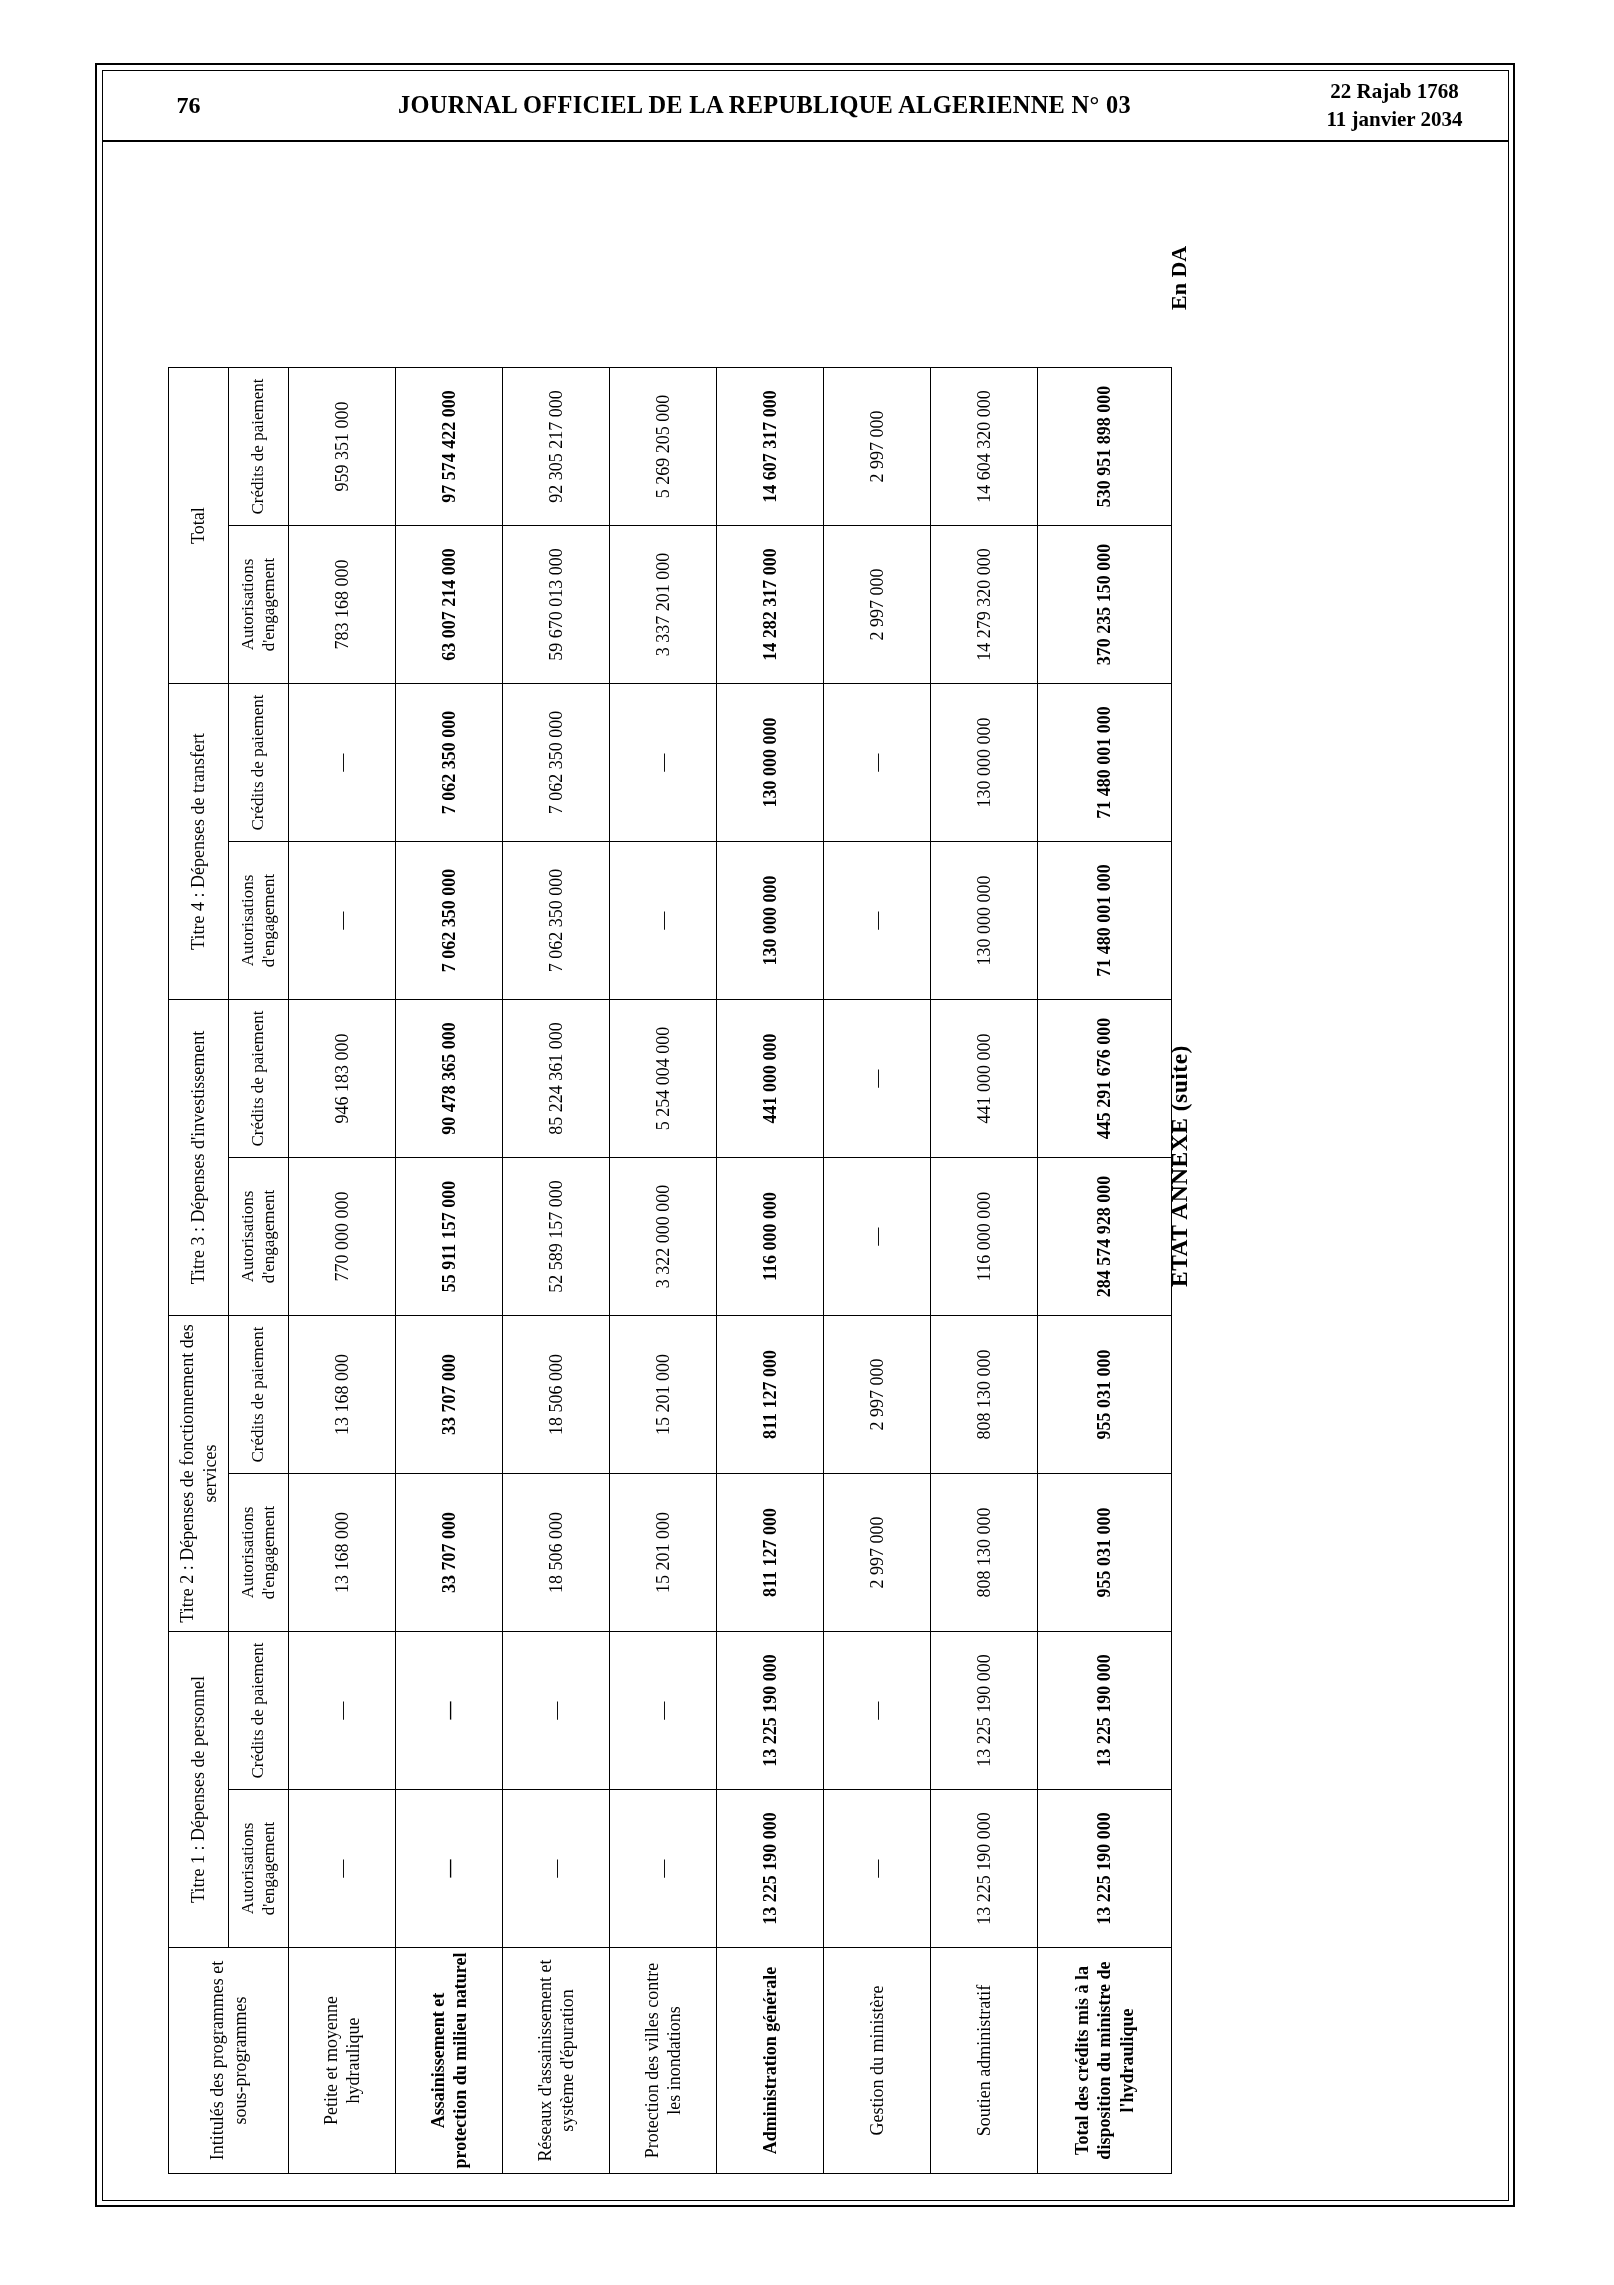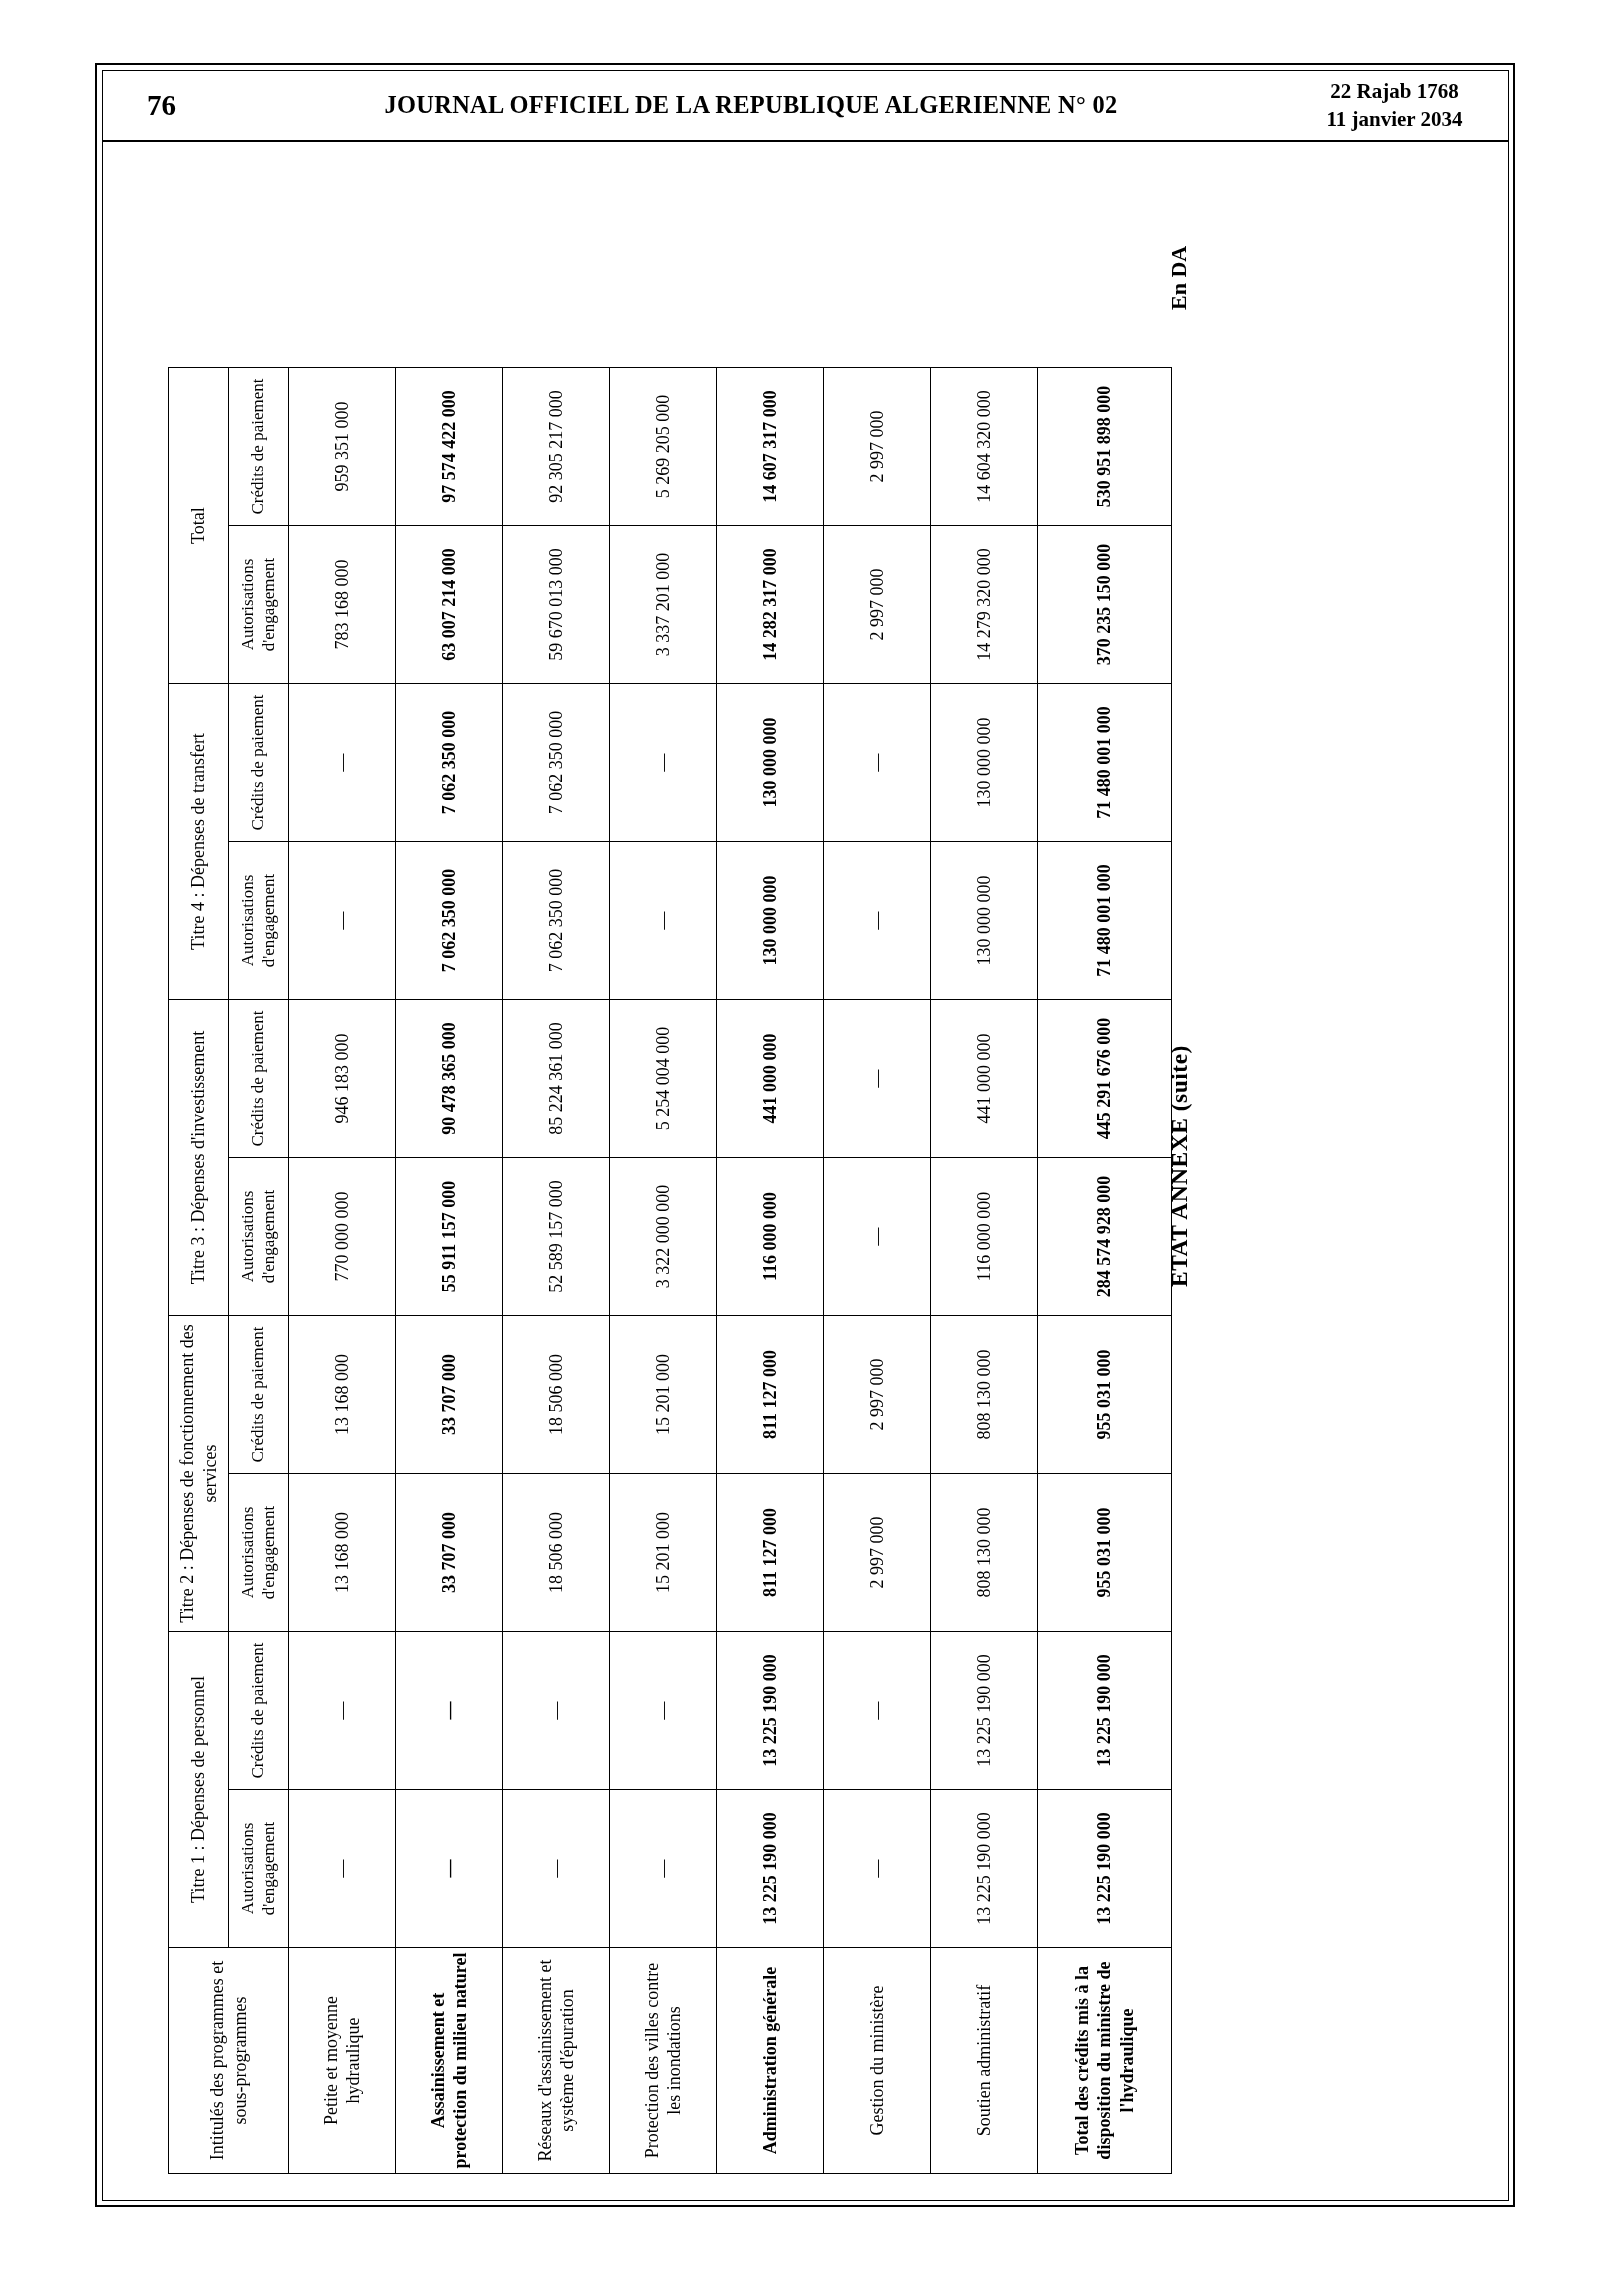--- a/index.html
+++ b/index.html
@@ -43,21 +43,22 @@
     height: 71px;
     border-bottom: 2.7px solid #000;
     box-sizing: border-box;
     display: flex;
     align-items: center;
   }
   .header .page-num {
     width: 118px;
     text-align: center;
     font-weight: bold;
-    font-size: 29px;
+    font-size: 24px;
+    margin-left: 27px;
   }
   .header .journal-title {
     flex: 1;
     text-align: center;
     font-weight: bold;
     font-size: 24.4px;
     letter-spacing: 0.3px;
   }
   .header .dates {
     width: 226px;
@@ -159,21 +160,21 @@
   tr.r-norm td { height: 107px; }
 </style>
 </head>
 <body>
 
 <div class="page">
   <div class="page-inner">
 
     <div class="header">
       <div class="page-num">76</div>
-      <div class="journal-title">JOURNAL OFFICIEL DE LA REPUBLIQUE ALGERIENNE N° 02</div>
+      <div class="journal-title">JOURNAL OFFICIEL DE LA REPUBLIQUE ALGERIENNE N° 03</div>
       <div class="dates">
         <div>22 Rajab 1768</div>
         <div>11 janvier 2034</div>
       </div>
     </div>
 
     <div class="rot-wrap">
       <div class="sheet">
 
         <div class="etat-title">ETAT ANNEXE (suite)</div>

